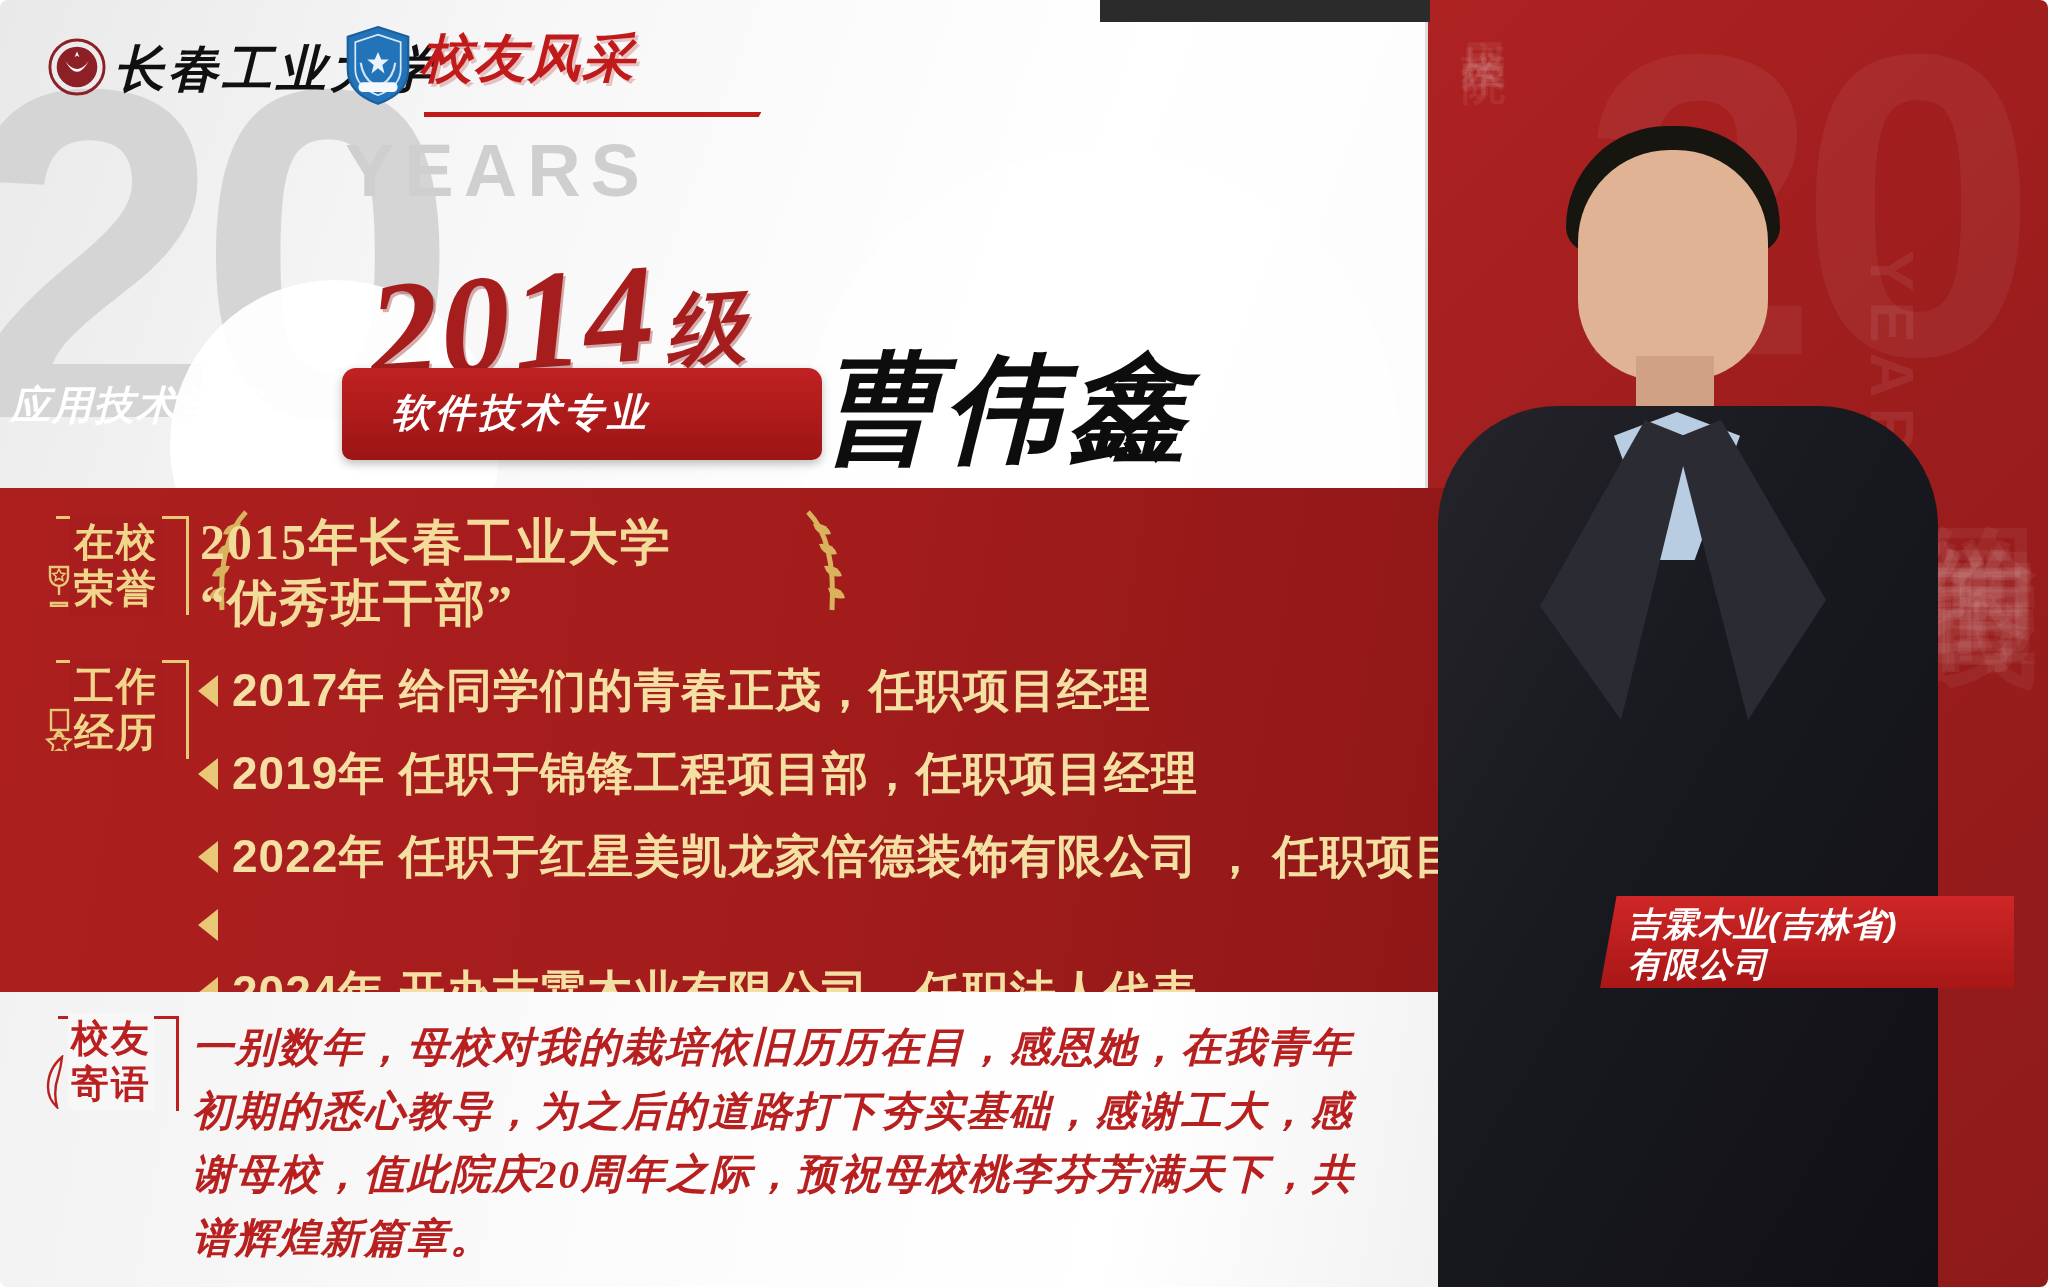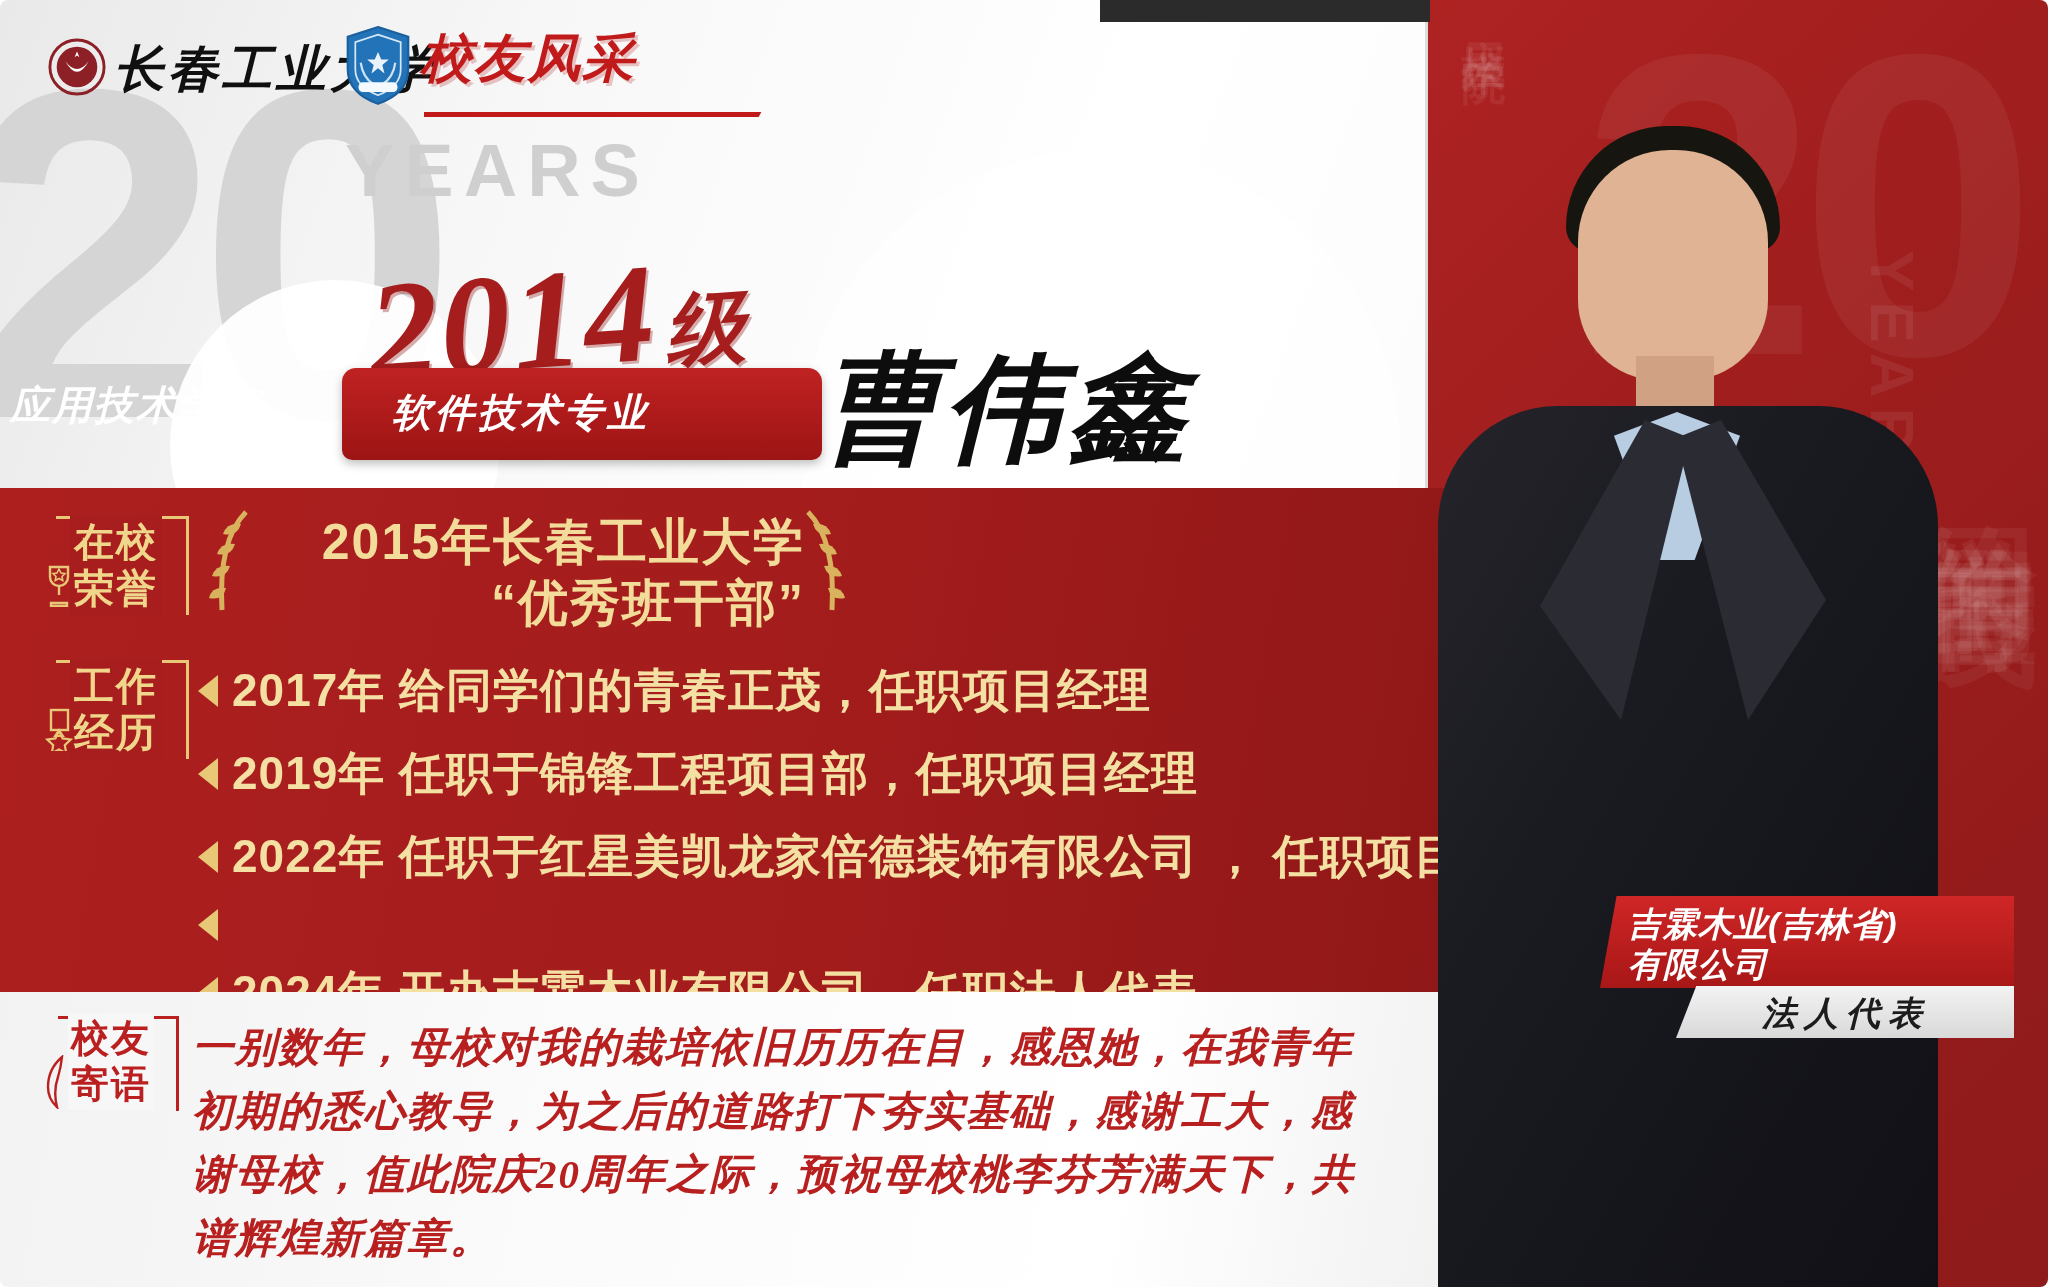--- a/index.html
+++ b/index.html
@@ -168,21 +168,21 @@
     position:absolute;left:14px;
     font-size:40px;font-weight:700;color:#f0d68a;letter-spacing:2px;
   }
   .sec-tag .t1{top:-4px;background:#a81d1d;padding:0 4px;}
   .sec-tag .t2{top:42px;background:#a81d1d;padding:0 4px;}
   .sec-icon{
     position:absolute;left:-14px;top:44px;width:34px;height:44px;
     color:#e8c877;
   }
 
-  .honor-row{position:absolute;left:185px;top:512px;width:620px;text-align:right;}
+  .honor-row{position:absolute;left:200px;top:512px;width:620px;text-align:left;font-family:Liberation Serif, serif;}
   .honor-l1,.honor-l2{
     color:#f3dc9a;font-size:50px;font-weight:700;letter-spacing:2px;line-height:1.22;
   }
   .laurel{
     position:absolute;width:46px;height:104px;color:#d9b25e;
   }
 
   .exp-list{position:absolute;left:198px;top:660px;}
   .exp-item{
     display:flex;align-items:center;
@@ -417,17 +417,14 @@
     <div class="p-body"></div>
     <div class="p-shirt"></div>
     <div class="p-lapelL"></div>
     <div class="p-lapelR"></div>
   </div>
 
   <div class="co-label">
     <span class="l1">吉霖木业(吉林省)</span>
     <span class="l2">有限公司</span>
   </div>
-  <div class="role-label">
-    <span class="t">法人代表</span>
-  </div>
 
 </div>
 
 </body></html>

